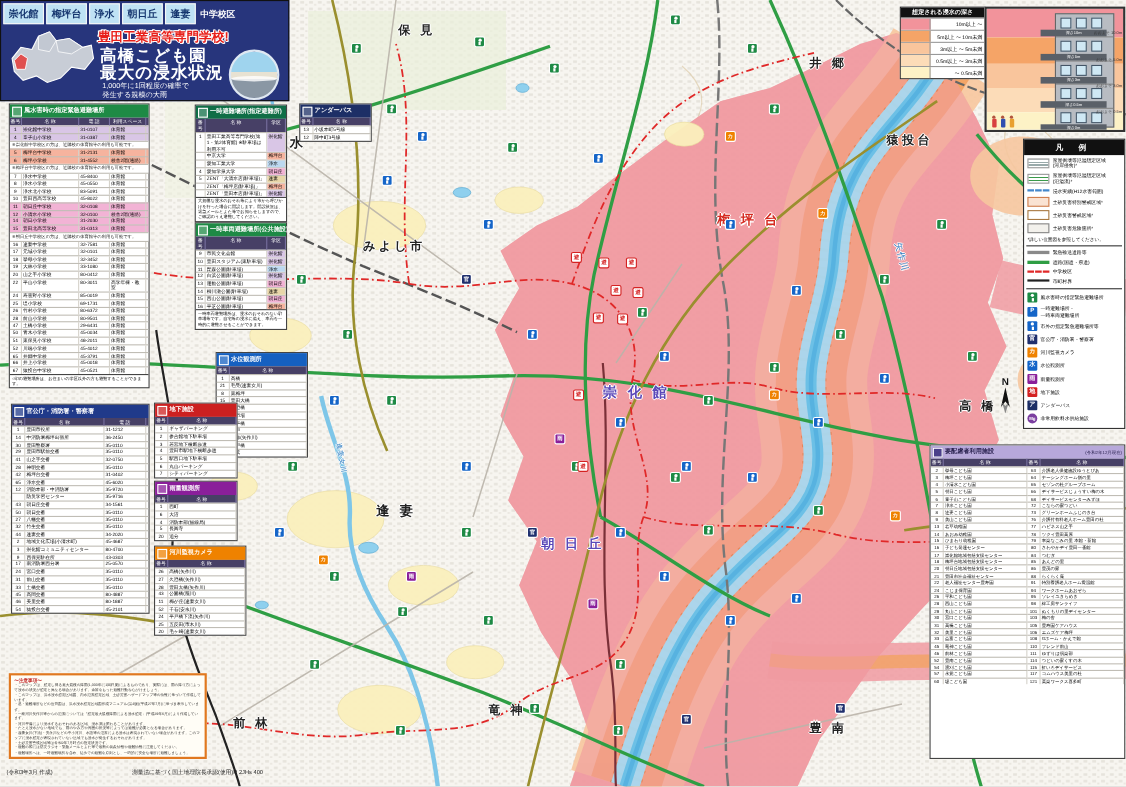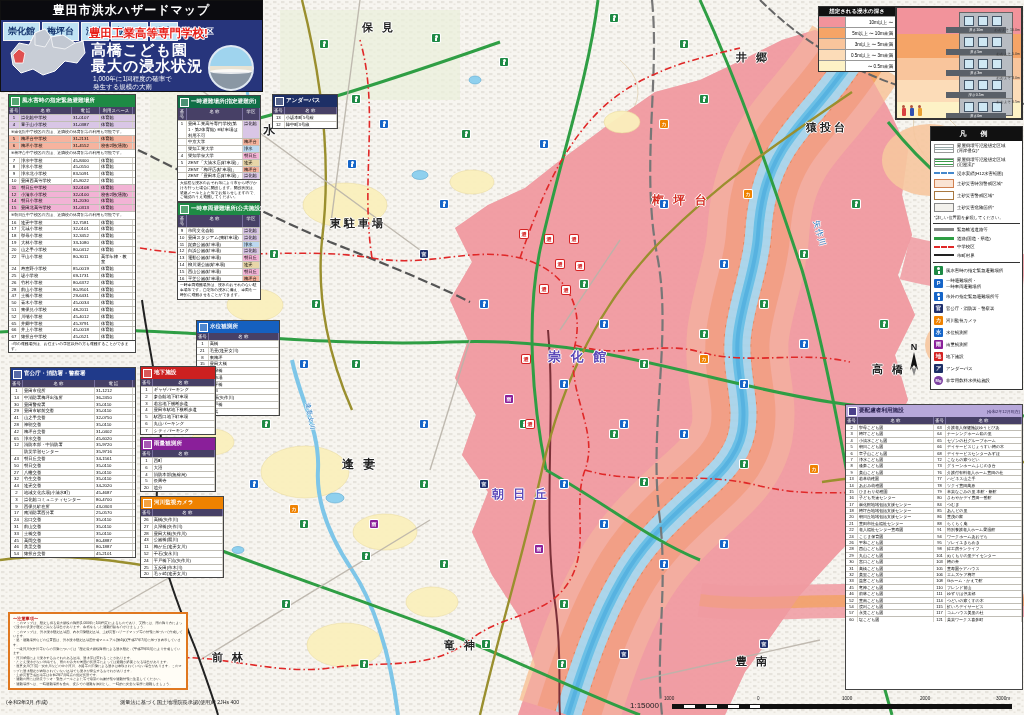--- a/index.html
+++ b/index.html
@@ -227,21 +227,21 @@
     </g>
 
     <path d="M142,300 C150,360 168,420 158,480 C150,540 176,600 196,650 C206,678 214,700 218,715" stroke="#222" stroke-width="2" fill="none"></path>
   </svg>
 
   <div class="lyr" id="labels-layer">
       <span class="maplabel" style="left: 362px; top: 20px; font-size: 11px;">保 見</span>
       <span class="maplabel" style="left: 736px; top: 50px; font-size: 11px;">井 郷</span>
       <span class="maplabel" style="left: 242px; top: 122px; font-size: 12px;">浄 水</span>
       <span class="maplabel" style="left: 806px; top: 120px; font-size: 11px;">猿投台</span>
-      <span class="maplabel" style="left: 330px; top: 216px; font-size: 11px;">東駐車場</span>
+      <span class="maplabel" style="left: 330px; top: 216px; font-size: 11px;">みよし市</span>
       <span class="maplabel red" style="left: 652px; top: 192px; font-size: 12px;">梅 坪 台</span>
       <span class="maplabel" style="left: 872px; top: 362px; font-size: 11px;">高 橋</span>
       <span class="maplabel purple" style="left: 548px; top: 348px; font-size: 13px;">崇 化 館</span>
       <span class="maplabel" style="left: 342px; top: 456px; font-size: 12px;">逢 妻</span>
       <span class="maplabel purple" style="left: 492px; top: 486px; font-size: 12px;">朝 日 丘</span>
       <span class="maplabel" style="left: 876px; top: 508px; font-size: 11px;">美 里</span>
       <span class="maplabel" style="left: 212px; top: 650px; font-size: 11px;">前 林</span>
       <span class="maplabel" style="left: 444px; top: 638px; font-size: 11px;">竜 神</span>
       <span class="maplabel" style="left: 736px; top: 654px; font-size: 11px;">豊 南</span>
       <span class="maplabel blue" style="left: 806px; top: 228px; font-size: 8px; transform: rotate(75deg);">矢作川</span>
@@ -535,21 +535,20 @@
 
   <div id="north">
     <div class="n">N</div>
     <svg width="22" height="24" viewBox="0 0 22 24">
       <polygon points="11,0 15,18 11,13 7,18" fill="#111"></polygon>
       <polygon points="11,24 14,14 11,17 8,14" fill="#888"></polygon>
     </svg>
   </div>
 
   <div id="header">
-    <div id="titlebar">豊田市洪水ハザードマップ</div>
     <div id="tabs">
       <span class="tab">崇化館</span>
       <span class="tab">梅坪台</span>
       <span class="tab">浄水</span>
       <span class="tab">朝日丘</span>
       <span class="tab">逢妻</span>
       <span id="tabtail">中学校区</span>
     </div>
     <svg id="inset" viewBox="0 0 82 66">
       <path d="M6,30 L14,20 L24,22 L30,10 L40,6 L46,14 L58,12 L70,20 L78,18 L80,30 L72,40 L60,38 L50,48 L38,52 L28,46 L16,50 L8,42 Z" fill="#c8cdd6" stroke="#fff" stroke-width="1"></path>
@@ -1649,26 +1648,16 @@
       <div class="nl">・逃・避難場所などの位置図は、洪水浸水想定区域図作成マニュアル(第4版)(平成27年7月)に基づき表示しています。</div>
       <div class="nl">・一級河川矢作川等からの氾濫については「想定最大規模降雨による浸水想定」(平成29年6月)により作成しています。</div>
       <div class="nl">・河川整備により浸水するおそれのある区域、浸水深は変わることがあります。</div>
       <div class="nl">・たとえ浸水がない地域でも、雨のやみ方や周囲の状況等によっては避難が必要となる場合があります。</div>
       <div class="nl">・逢妻女川(下流)・安永川などの中小河川、水路等の氾濫による浸水は表現されていない場合があります。このマップに浸水想定が表現されていない区域でも浸水が発生するおそれがあります。</div>
       <div class="nl">・土砂災害警戒区域等は令和2年7月時点の指定状況です。</div>
       <div class="nl">・避難の際には防災ラジオ・緊急メールとよた等で最新の気象情報や避難情報に注意してください。</div>
       <div class="nl">・避難場所へは、一時避難場所を含め、徒歩での避難を原則とし、一時的に安全な場所に避難しましょう。</div>
     </div>
 
-  <div id="scalebar">
-    <span id="scaletxt">1:15000</span>
-    <div id="sbar1"></div>
-    <div id="sbar2"></div>
-  <span class="stick" style="left: 34px;">1000</span>
-      <span class="stick" style="left: 127px;">0</span>
-      <span class="stick" style="left: 212px;">1000</span>
-      <span class="stick" style="left: 290px;">2000</span>
-      <span class="stick" style="left: 366px;">3000m</span>
-    </div>
   <div class="credit" style="left:6px;">(令和3年3月  作成)</div>
   <div class="credit" style="left:120px;">測量法に基づく国土地理院長承認(使用)R 2JHs 400</div>
 
 </div>
 
 </body></html>

